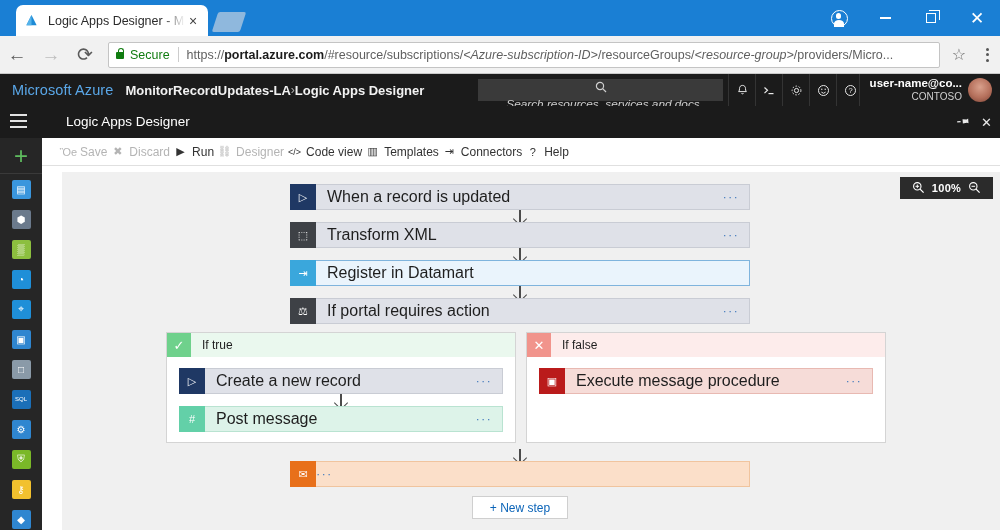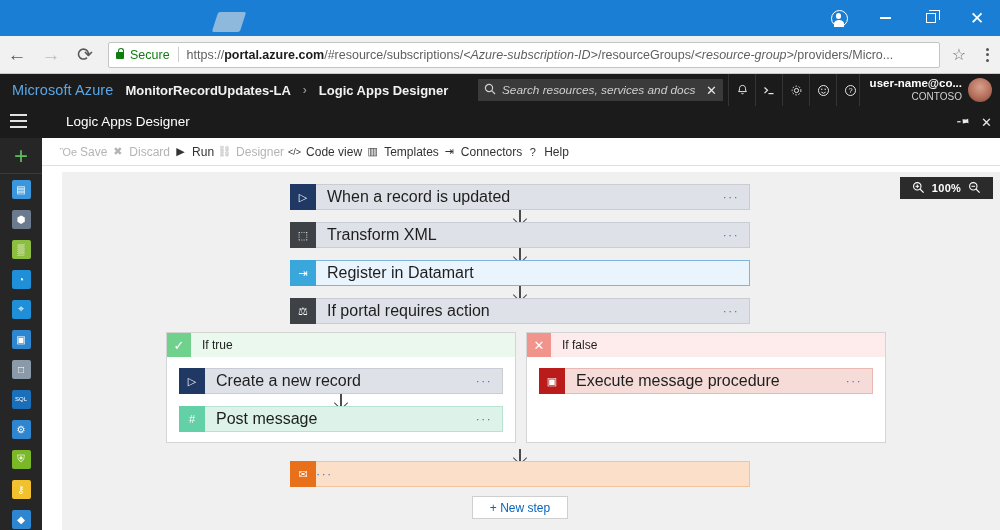--- a/index.html
+++ b/index.html
@@ -112,27 +112,27 @@
 
   
   .aznav {
     position: absolute; top: 74px; left: 0; width: 1000px; height: 32px;
     background: #1b1b1b; display: flex; align-items: center;
   }
   .az-logo {
     font-size: 14.5px; color: #5aa7e8; margin-left: 12px;
     font-weight: 400; letter-spacing: .1px;
   }
-  .crumbs { display: flex; margin-left: 12px; gap: 12px; }
+  .crumbs { display: flex; margin-left: 12px; gap: 0; }
   .crumb { font-size: 13px; color: #f2f2f2; font-weight: bold; }
   .crumb.plain { font-weight: bold; }
   .crumb-sep { font-size: 12px; color: #a8a8a8; }
   .az-search {
     position: absolute; left: 478px; top: 5px; width: 245px; height: 22px;
-    background: #3a3a3a; display: flex; align-items: center; padding: 0 6px;
+    background: #3a3a3a; display: flex; align-items: center; padding: 0 6px; flex-direction: column;
   }
   .az-search .mag { flex: 0 0 13px; }
   .az-search-text {
     flex: 1; font-size: 11.8px; color: #cfcfcf;
     font-style: italic; margin-left: 5px; white-space: nowrap;
   }
   .az-search-clear { color: #e6e6e6; font-size: 13px; flex: 0 0 10px; }
   .az-icons {
     position: absolute; left: 728px; top: 0; height: 32px;
     display: flex; align-items: center;
@@ -286,20 +286,30 @@
     display: flex; align-items: center; justify-content: center;
     font-size: 12px; color: #0b64b8;
   }
 </style>
 </head>
 <body>
 
 <div id="app">
 
   <div class="titlebar">
+    <div class="tab">
+      <span class="tab-favicon">
+        <svg width="17" height="17" viewBox="0 0 17 17">
+          <path d="M8.5 3 L13.6 13.2 L3.4 13.2 Z" fill="#1e8bd6"></path>
+          <path d="M8.5 3 L8.5 13.2 L3.4 13.2 Z" fill="#55b3ea"></path>
+        </svg>
+      </span>
+      <span class="tab-title">Logic Apps Designer - M</span>
+      <span class="tab-close">×</span>
+    </div>
     <div class="newtab"></div>
     <div class="wincontrols">
       <div class="wc">
           <span class="profile-circle"></span>
         </div>
       <div class="wc">
           <span class="wc-min"></span>
         </div>
       <div class="wc">
           <span class="wc-max"></span>

